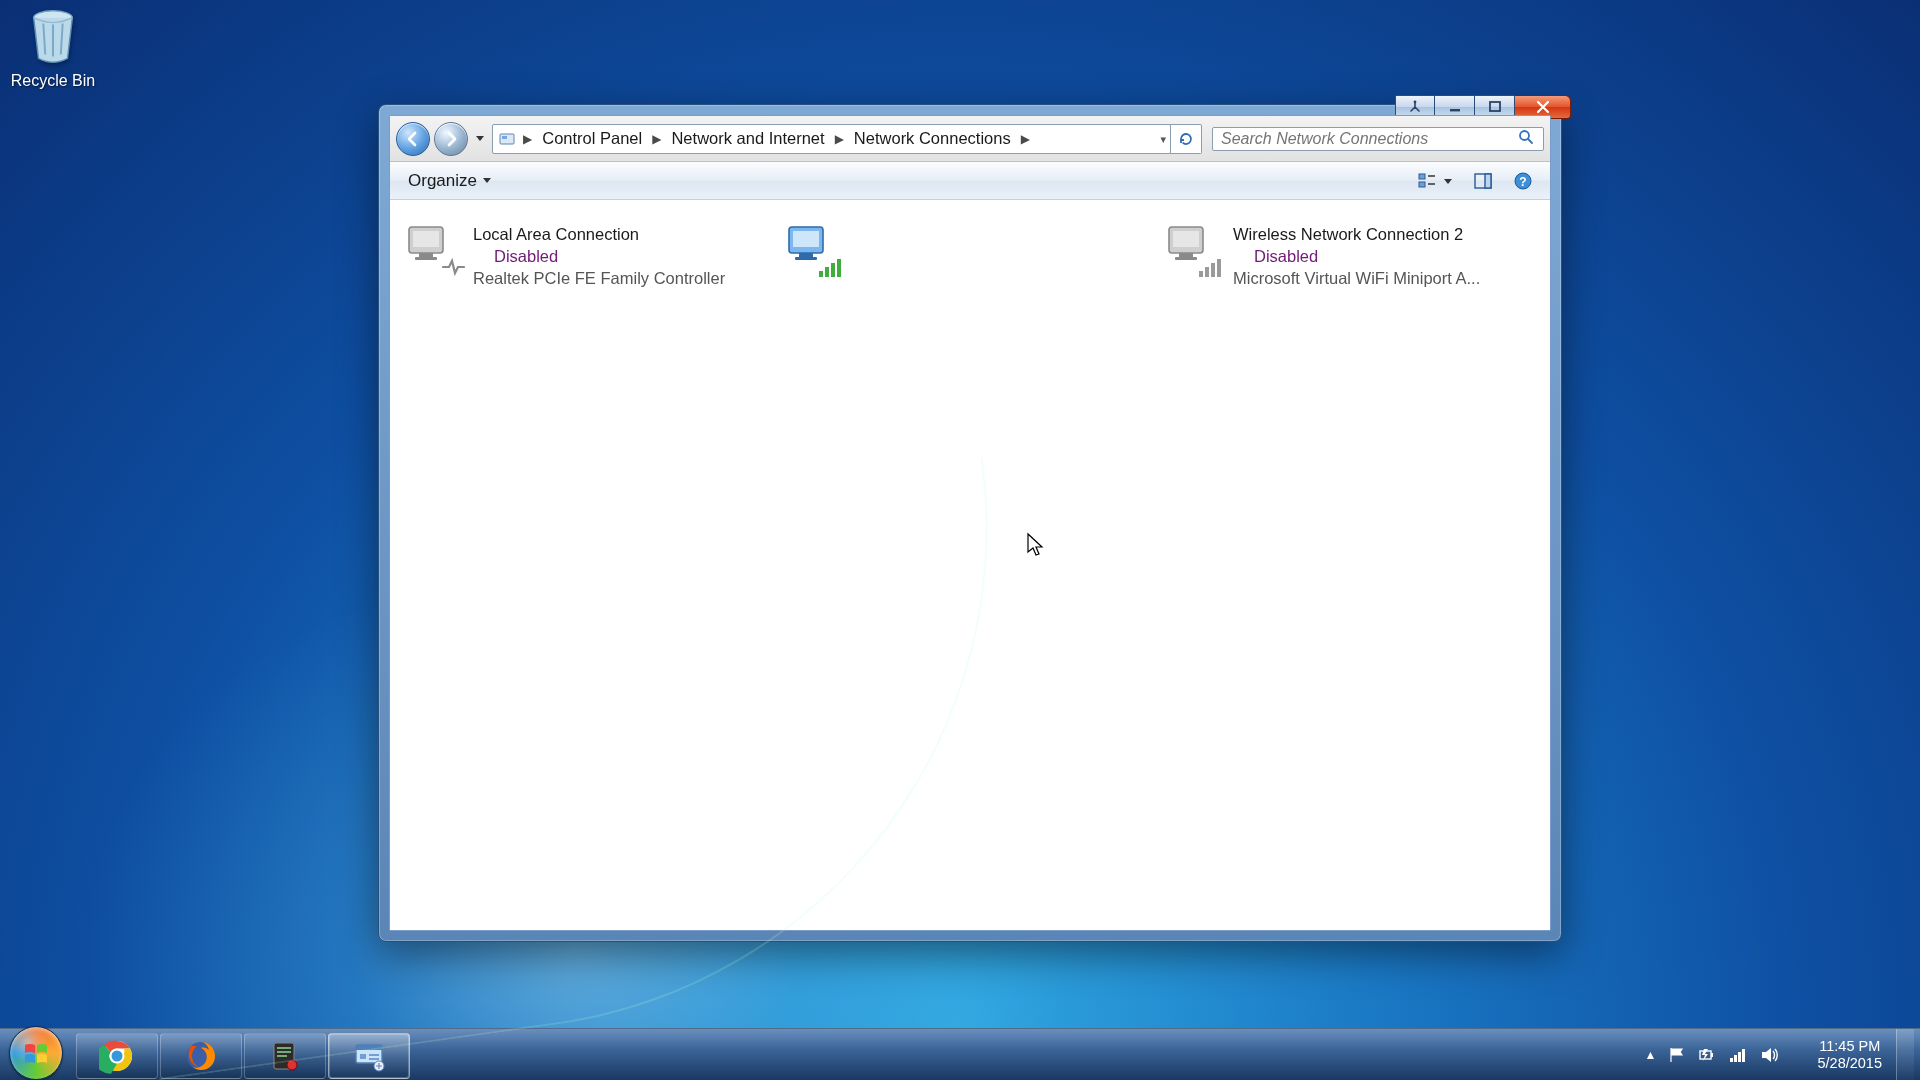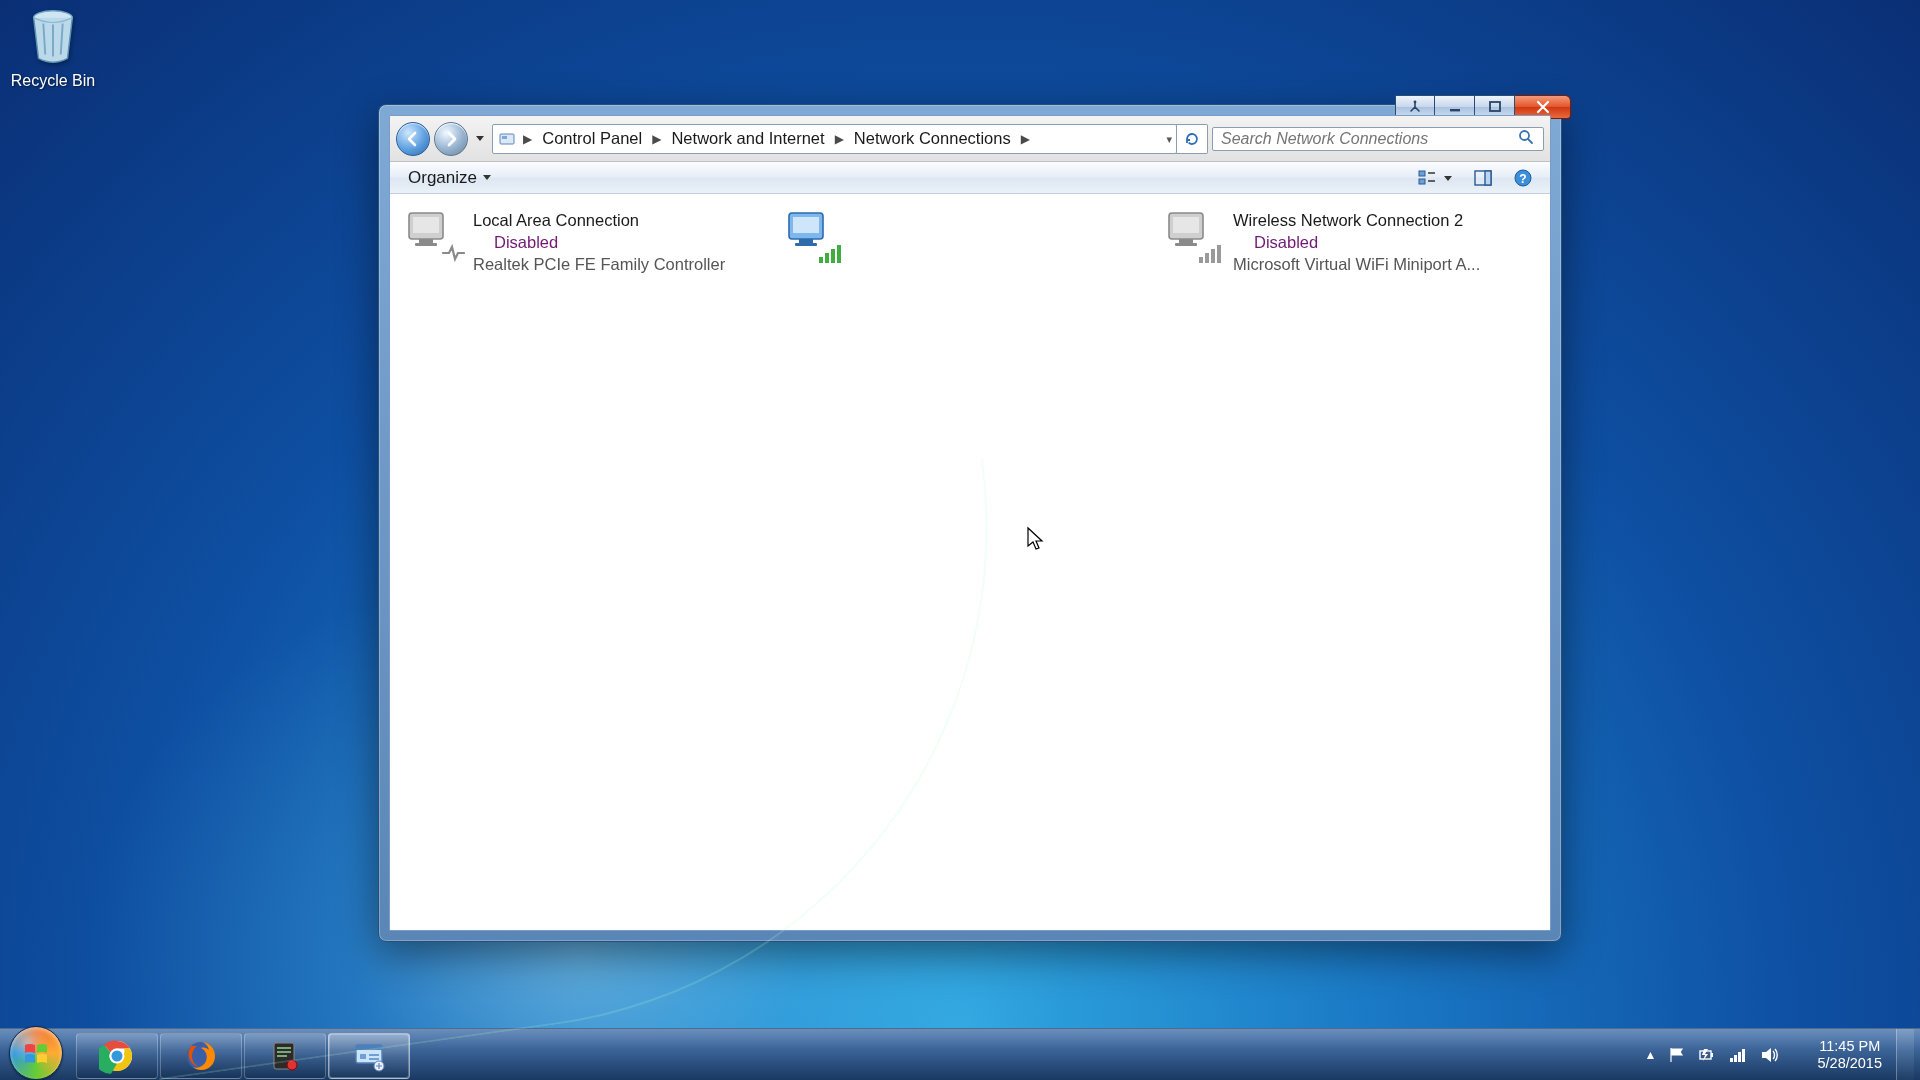--- a/index.html
+++ b/index.html
@@ -73,39 +73,39 @@
 }
 .addr-icon { width:20px; height:20px; display:flex; align-items:center; justify-content:center; margin-right:2px; }
 .crumb { font-size: 16.5px; color: #1a1a1a; padding: 0 6px; white-space: nowrap; }
 .crumb-sep { color:#4a4a4a; font-size:12px; padding:0 4px; }
 .addr-drop { position:absolute; right:4px; top:50%; transform:translateY(-50%); color:#555; font-size:11px; }
 
 .refresh-btn { width: 32px; height: 30px; border:1px solid #8a9db1; border-left:none; background:#fff; display:flex; align-items:center; justify-content:center; border-radius:0 2px 2px 0; margin-left:-5px; }
 
 .search-box {
   width: 332px; height: 24px; border: 1px solid #8a9db1; background:#fff;
-  display:flex; align-items:center; padding:0 8px; border-radius:2px; 
+  display:flex; align-items:center; padding:0 8px; border-radius:2px; margin-left:6px;
 }
 .search-box input { border:none; outline:none; flex:1; font-size:16px; font-style:italic; color:#6a6a6a; background:transparent; }
 .search-box .mag { color:#3a72b5; }
 
 
 .toolbar {
-  height: 32px; display:flex; align-items:center; padding:15px 10px;
+  height: 38px; display:flex; align-items:center; padding:15px 10px;
   background: linear-gradient(#fbfdff, #e7eef7 48%, #dde7f2 52%, #eaf1f9);
   border-bottom: 1px solid #c4d0df;
 }
 .organize-btn { font-size:17px; color:#1a1a1a; padding:4px 8px; display:flex; align-items:center; gap:6px; border-radius:3px; }
 .toolbar-right { margin-left:auto; display:flex; align-items:center; gap:6px; }
 .tb-btn { width:34px; height:28px; display:flex; align-items:center; justify-content:center; border-radius:3px; }
 .view-split { display:flex; align-items:center; }
 .view-split .drop { width:16px; font-size:10px; color:#333; }
 
 
-.content { flex:1; background:#fff; position:relative; padding:10px 8px; overflow:hidden; }
+.content { flex:1; background:#fff; position:relative; padding:18px 8px; overflow:hidden; }
 .conn-grid { display:flex; gap:2px; }
 .conn-item { width: 378px; display:flex; gap:8px; padding:4px 6px; border:1px solid transparent; border-radius:3px; align-items:flex-start; }
 .conn-icon { width:60px; height:58px; position:relative; flex-shrink:0; }
 .conn-text { font-size:16.5px; line-height:22px; color:#1a1a1a; overflow:hidden; }
 .conn-text .sub { color:#701a75;margin-left:21px; }
 .conn-text .adapter { color:#555; white-space:nowrap; overflow:hidden; text-overflow:ellipsis; max-width:300px; }
 
 
 .cursor { position:absolute; top:332px; left:636px; pointer-events:none; }
 

